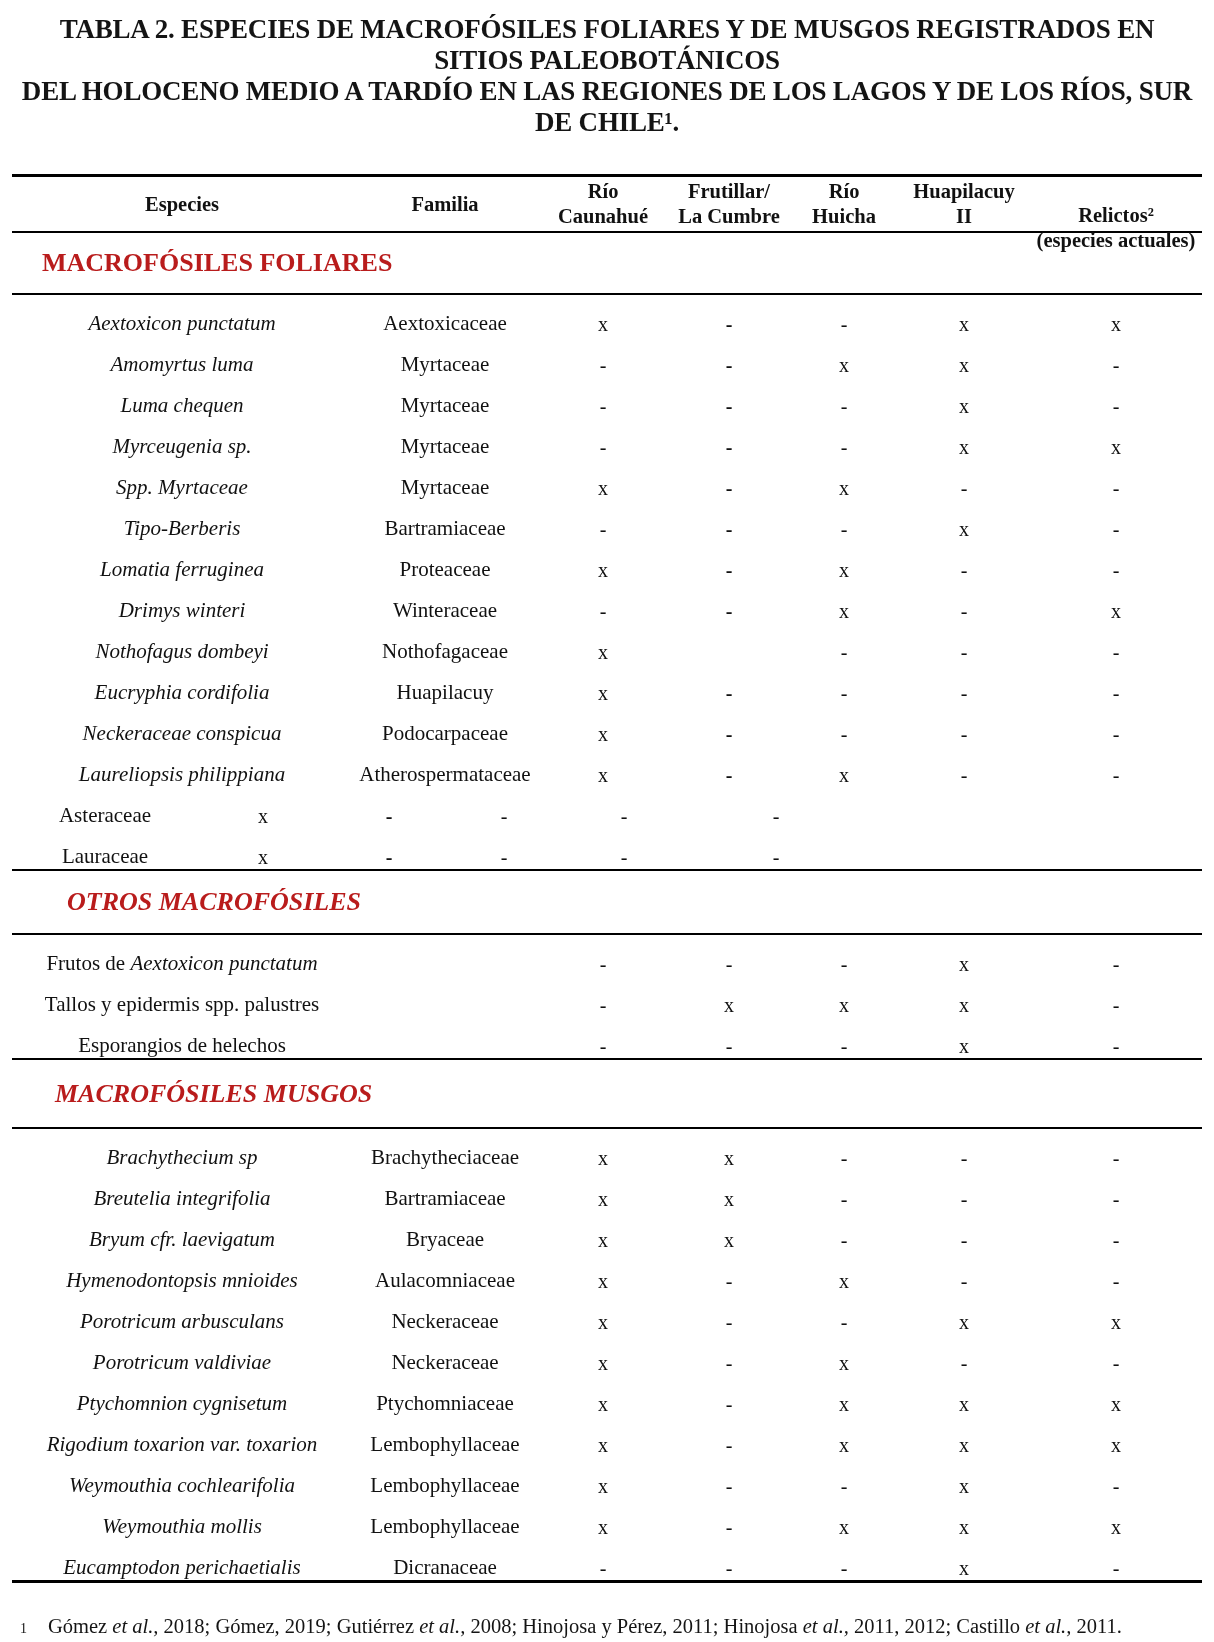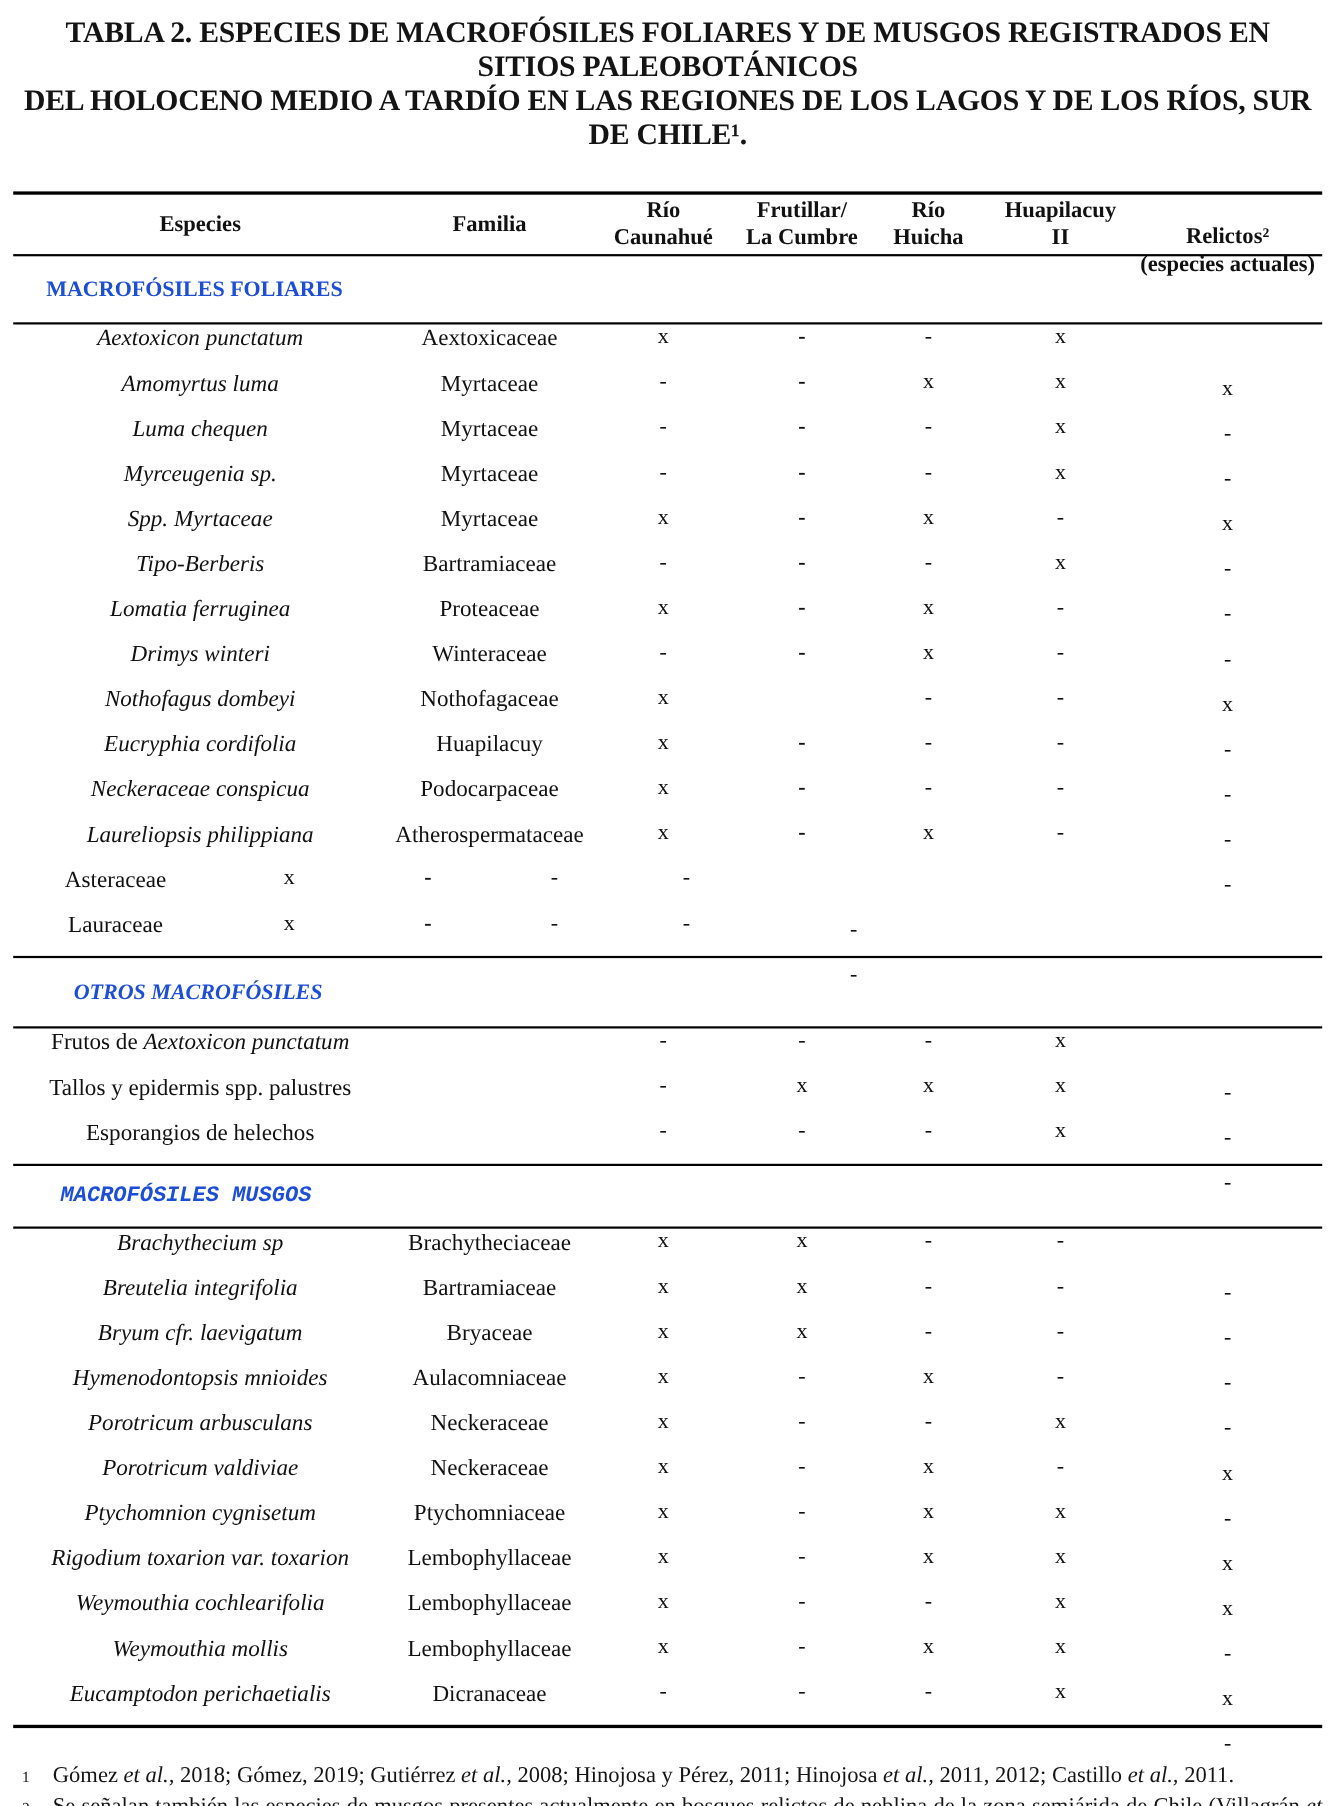--- a/index.html
+++ b/index.html
@@ -20,39 +20,39 @@
     line-height:31px;
     letter-spacing:-0.2px;
     color:#141414;
   }
   .table-wrap{margin-top:36px;}
   .rule{height:2px;background:#000;}
   .rule.thick{height:3px;}
   .header-row{display:flex;align-items:center;height:54px;}
   .th{box-sizing:border-box;text-align:center;font-weight:bold;font-size:20.5px;line-height:25px;}
   .th-line{white-space:nowrap;}
-  .row{display:flex;align-items:flex-start;height:41px;}
+  .row{display:flex;align-items:flex-end;height:41px;}
   .cell{box-sizing:border-box;text-align:center;font-size:21px;white-space:nowrap;}
   .c0{width:340px;}
   .c1{width:186px;}
   .c2{width:130px;}
   .c3{width:122px;}
   .c4{width:108px;}
   .c5{width:132px;}
   .c6{width:172px;margin-top:47px;}
   .it{font-style:italic;}
   .mark{font-size:20px;}
   .mark.bd{font-weight:bold;}
   .section-heading{
     display:flex;align-items:center;
-    font-weight:bold;font-size:20px;color:#1d4ed8;
+    font-weight:bold;font-size:26px;color:#b91c1c;
   }
   .sh0{height:60px;padding-left:30px;}
   .sh1{height:62px;padding-left:55px;}
-  .sh2{height:55px;padding-left:43px;font-family:Liberation Mono, monospace;}
+  .sh2{height:67px;padding-left:43px;}
   .footnotes{margin-top:30px;font-size:20.5px;line-height:27.5px;color:#141414;}
   .footnote{position:relative;padding-left:36px;text-align:justify;}
   .footnote sup{position:absolute;left:8px;top:2px;font-size:14px;}
 </style>
 </head>
 <body>
 
 <div class="page">
   <header class="doc-title">
     <div>TABLA 2. ESPECIES DE MACROFÓSILES FOLIARES Y DE MUSGOS REGISTRADOS EN SITIOS PALEOBOTÁNICOS</div>

